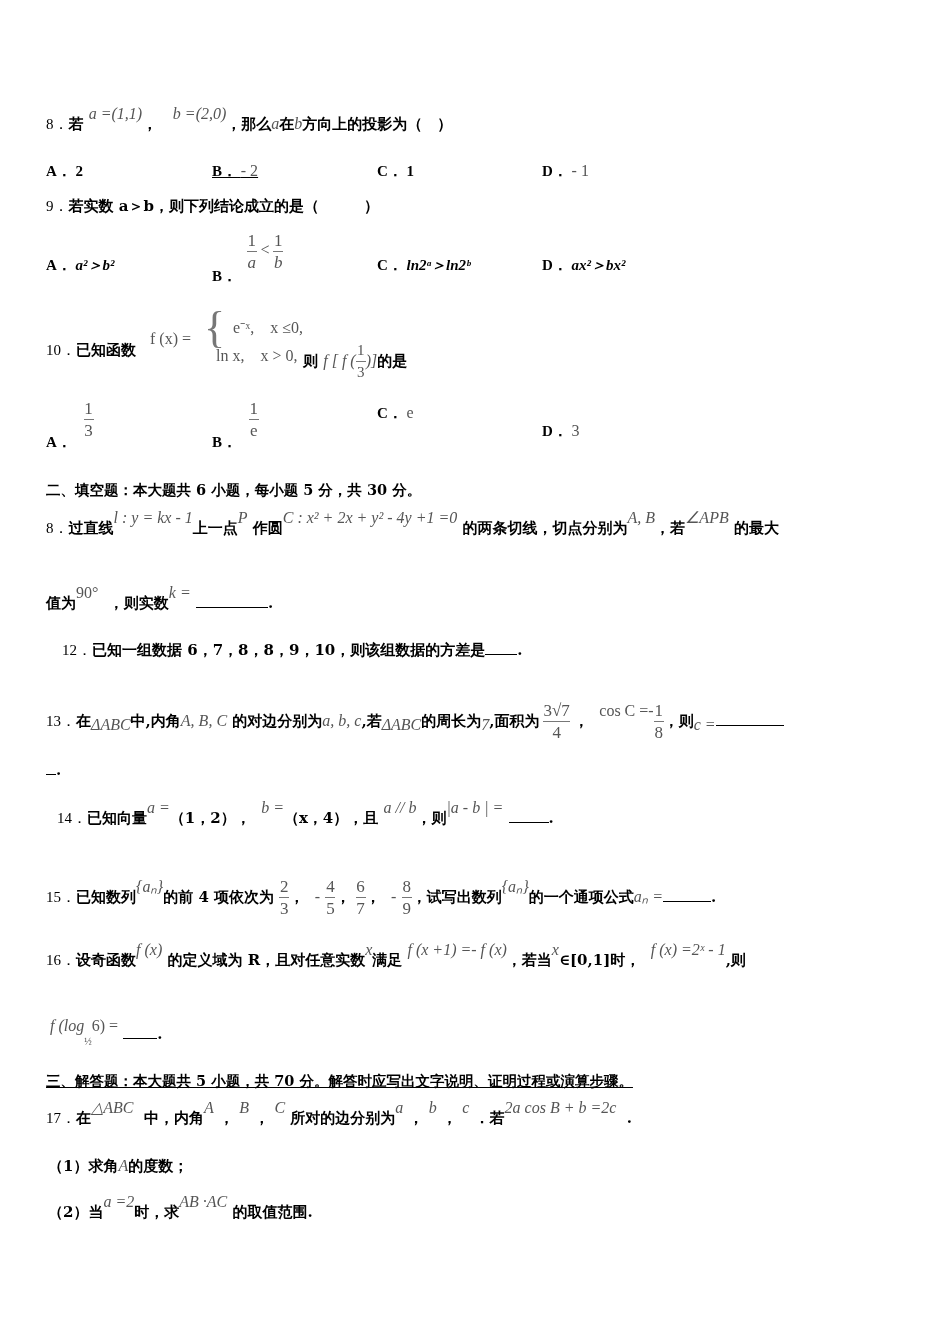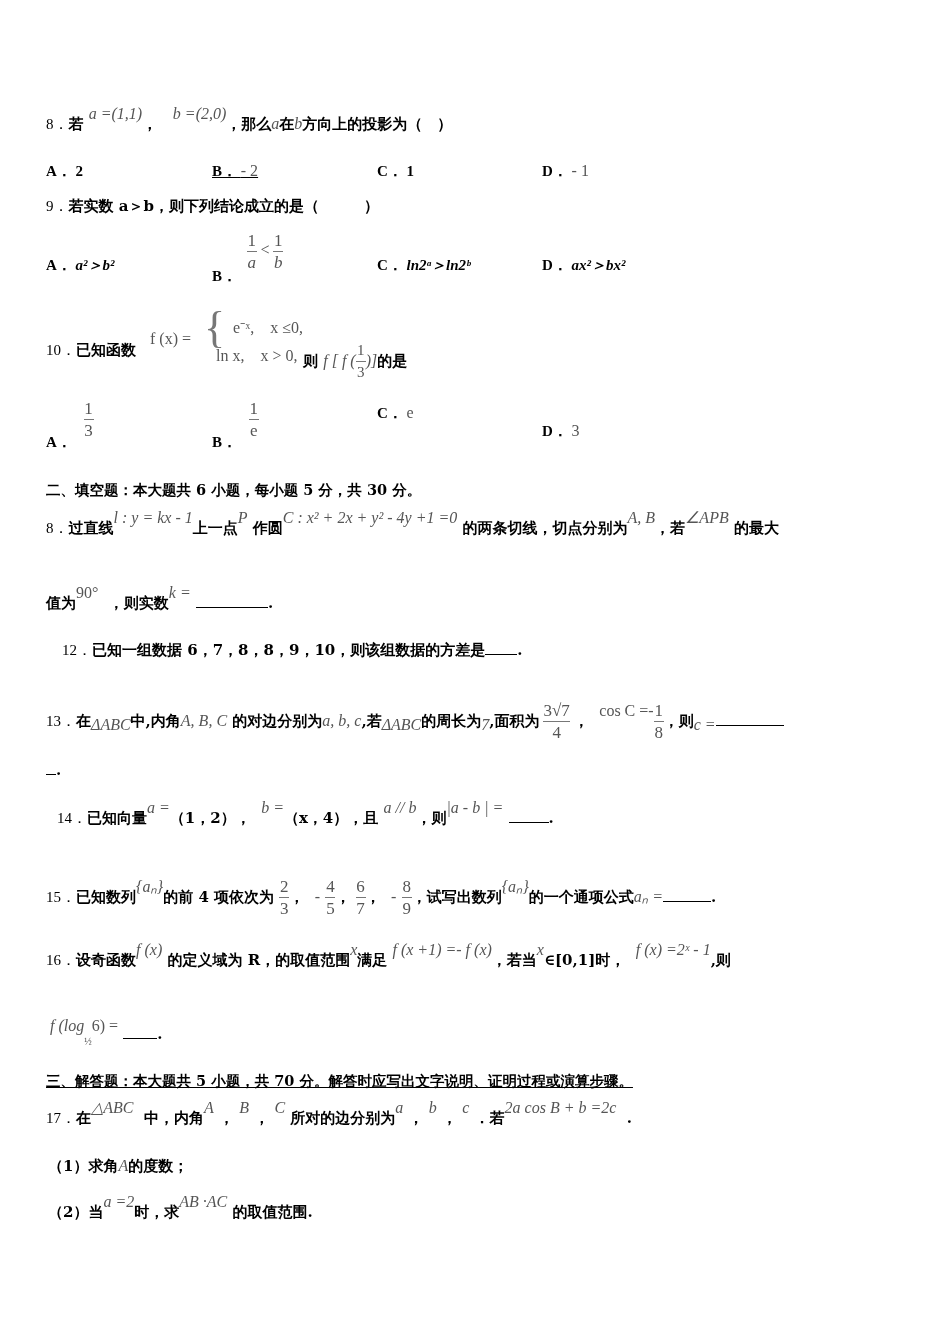--- a/index.html
+++ b/index.html
@@ -138,21 +138,21 @@
       <span>7</span>
     </span>，
   &nbsp;<span class="mu">-</span> <span class="frac">
       <span>8</span>
       <span class="bar"></span>
       <span>9</span>
     </span><span>，试写出数列</span><span class="m sup">{aₙ}</span><span>的一个通项公式</span><span class="m">aₙ =</span><span class="blank" style="width:48px;"></span><span>.</span>
 </div>
 
 <div class="ln" style="top:950px;">
-  <span class="num">16．</span><span>设奇函数</span><span class="m sup">f (x)</span> <span>的定义域为 R，的取值范围</span><span class="m sup">x</span><span>满足</span> <span class="m sup">f (x +1) =- f (x)</span><span>，若当</span><span class="m sup">x</span><span>∈[0,1]时，</span> &nbsp;<span class="m sup">f (x) =2ˣ - 1</span><span>,则</span>
+  <span class="num">16．</span><span>设奇函数</span><span class="m sup">f (x)</span> <span>的定义域为 R，且对任意实数</span><span class="m sup">x</span><span>满足</span> <span class="m sup">f (x +1) =- f (x)</span><span>，若当</span><span class="m sup">x</span><span>∈[0,1]时，</span> &nbsp;<span class="m sup">f (x) =2ˣ - 1</span><span>,则</span>
 </div>
 <div class="ln" style="left:50px;top:1016px;">
   <span class="m" style="font-style:italic;">f (log</span><span class="mu sub" style="position:relative;top:14px;">½</span><span class="mu">6) =</span>
   <span class="blank" style="width:34px;position:relative;top:8px;"></span><span style="position:relative;top:8px;">.</span>
 </div>
 
 <div class="section" style="top:1072px;text-decoration:underline;">三、解答题：本大题共 5 小题，共 70 分。解答时应写出文字说明、证明过程或演算步骤。</div>
 
 <div class="ln" style="top:1108px;">
   <span class="num">17．</span><span>在</span><span class="m sup">△ABC</span>&nbsp;&nbsp;<span>中，内角</span><span class="m sup">A</span>&nbsp;，&nbsp;<span class="m sup">B</span>&nbsp;，&nbsp;<span class="m sup">C</span>&nbsp;<span>所对的边分别为</span><span class="m sup">a</span>&nbsp;，&nbsp;<span class="m sup">b</span>&nbsp;，&nbsp;<span class="m sup">c</span>&nbsp;<span>．若</span><span class="m sup">2a cos B + b =2c</span>&nbsp;&nbsp;<span>.</span>

